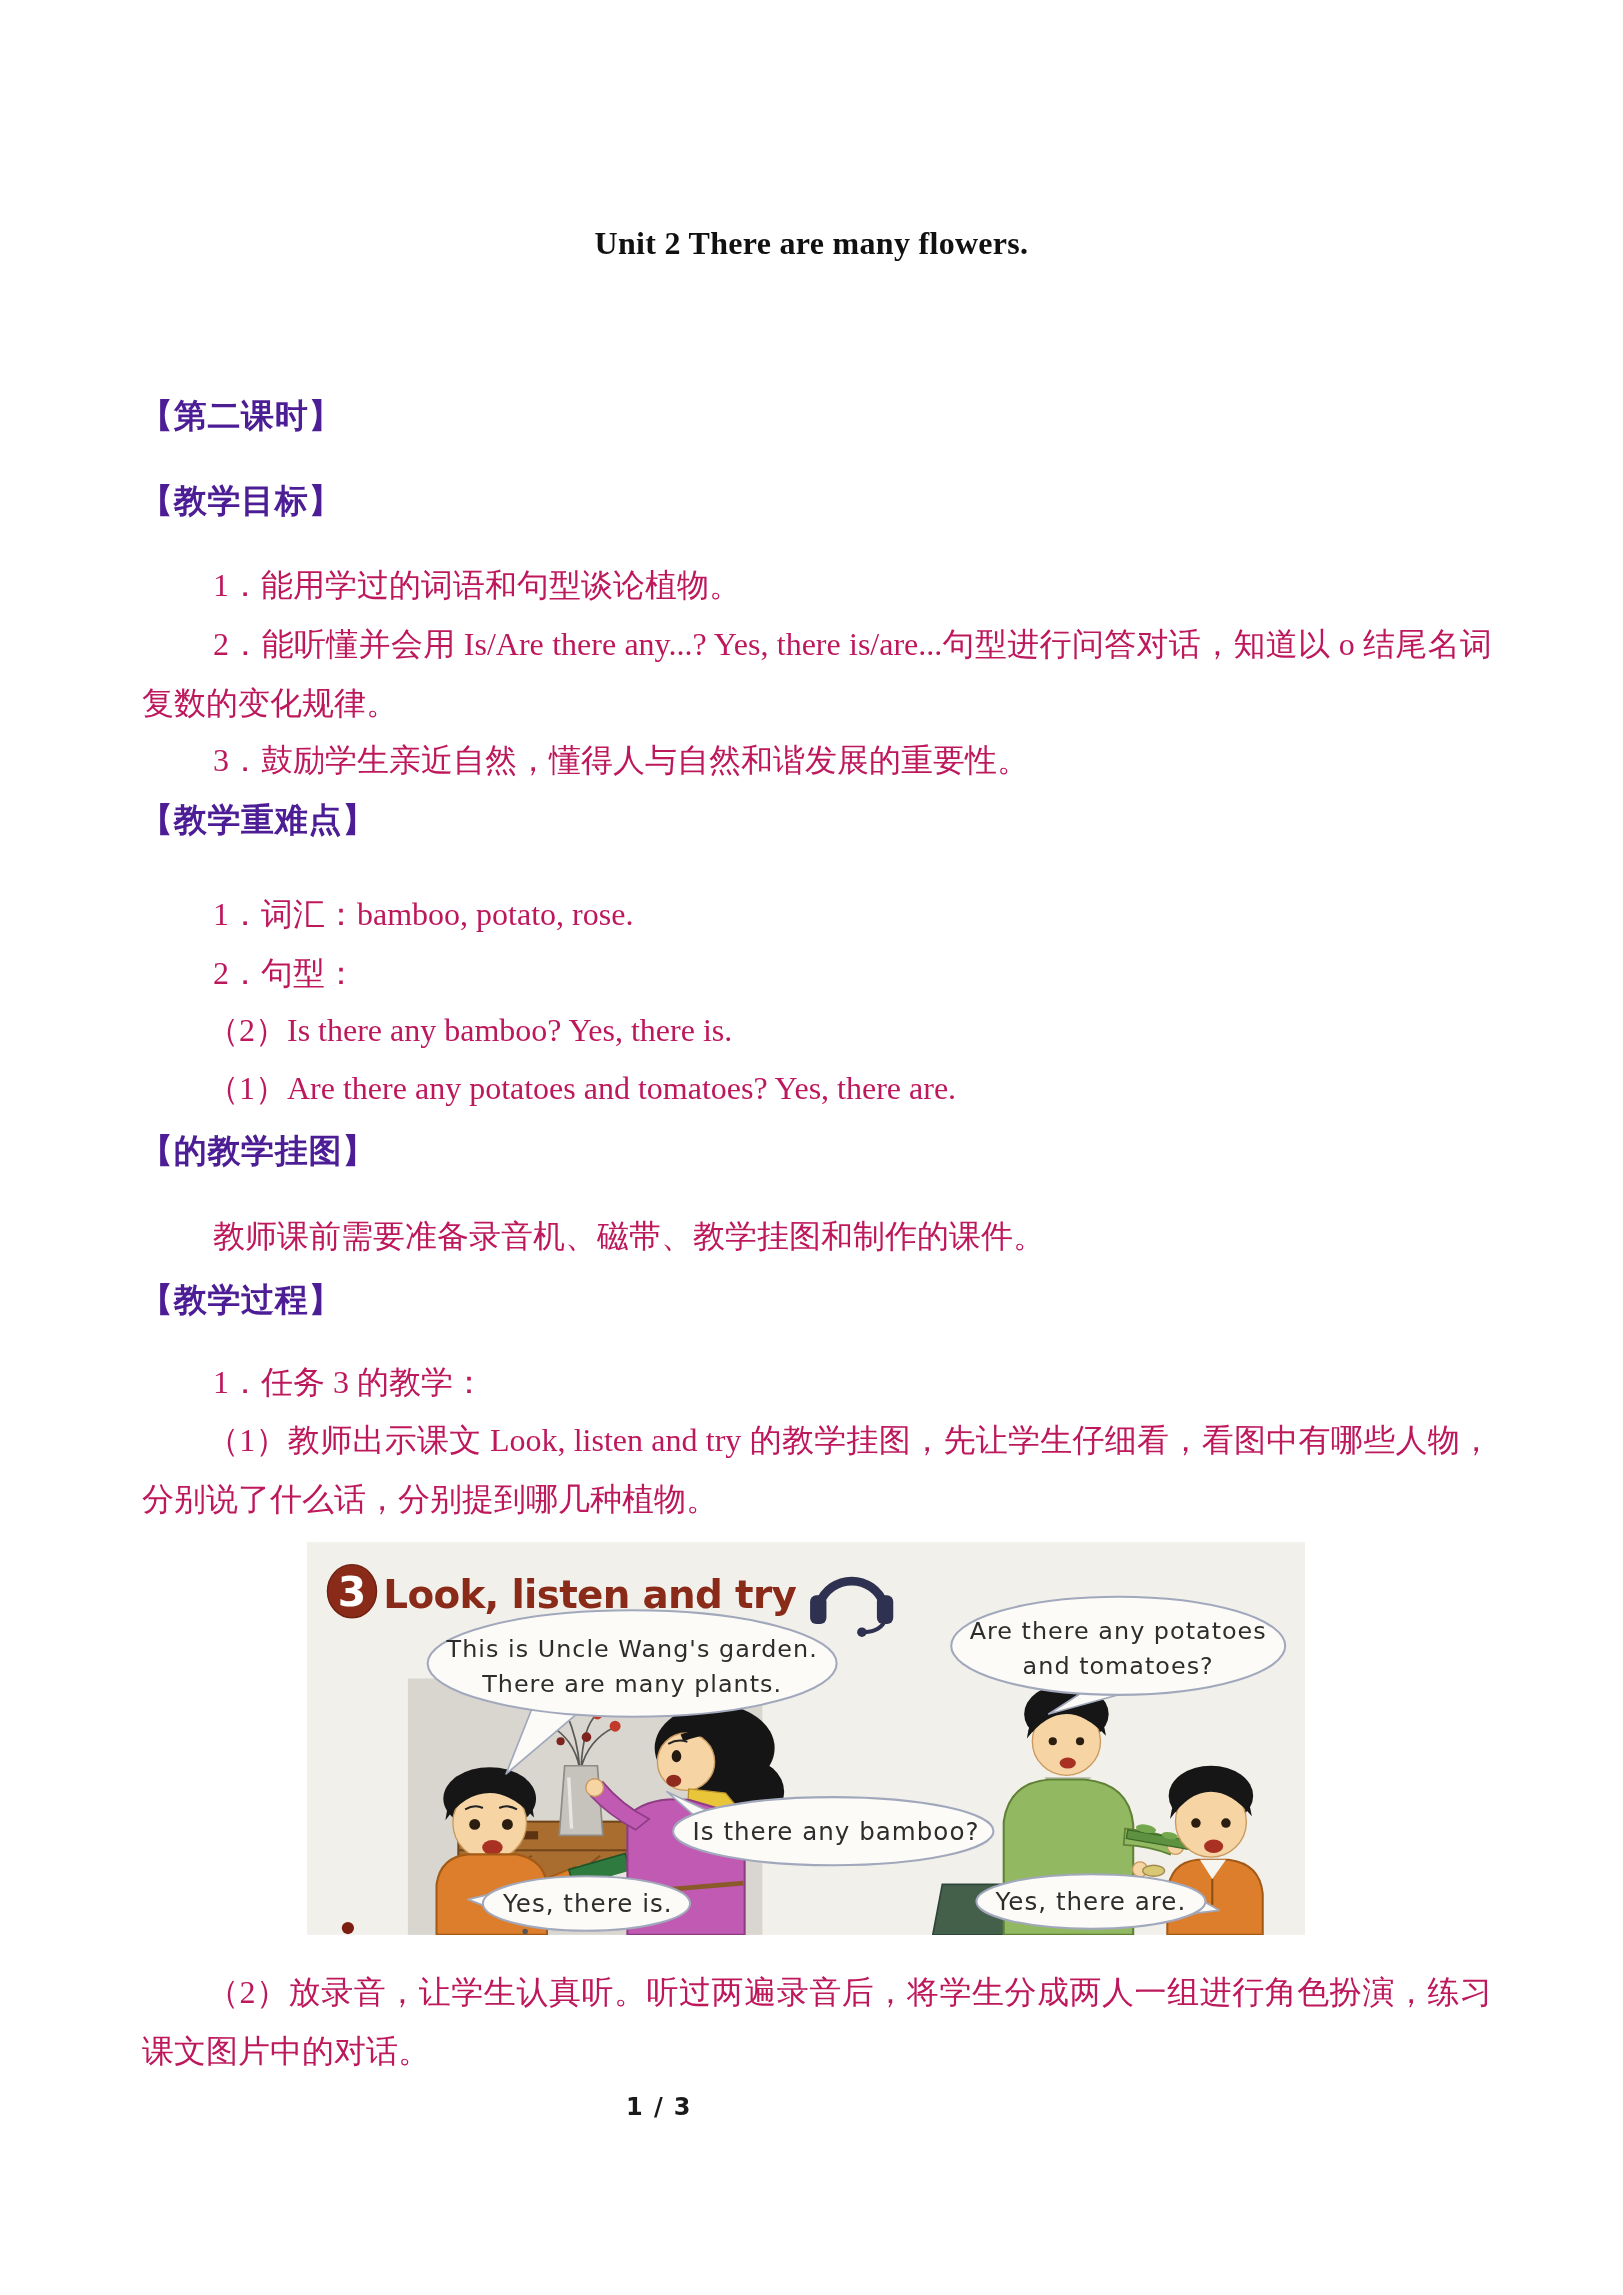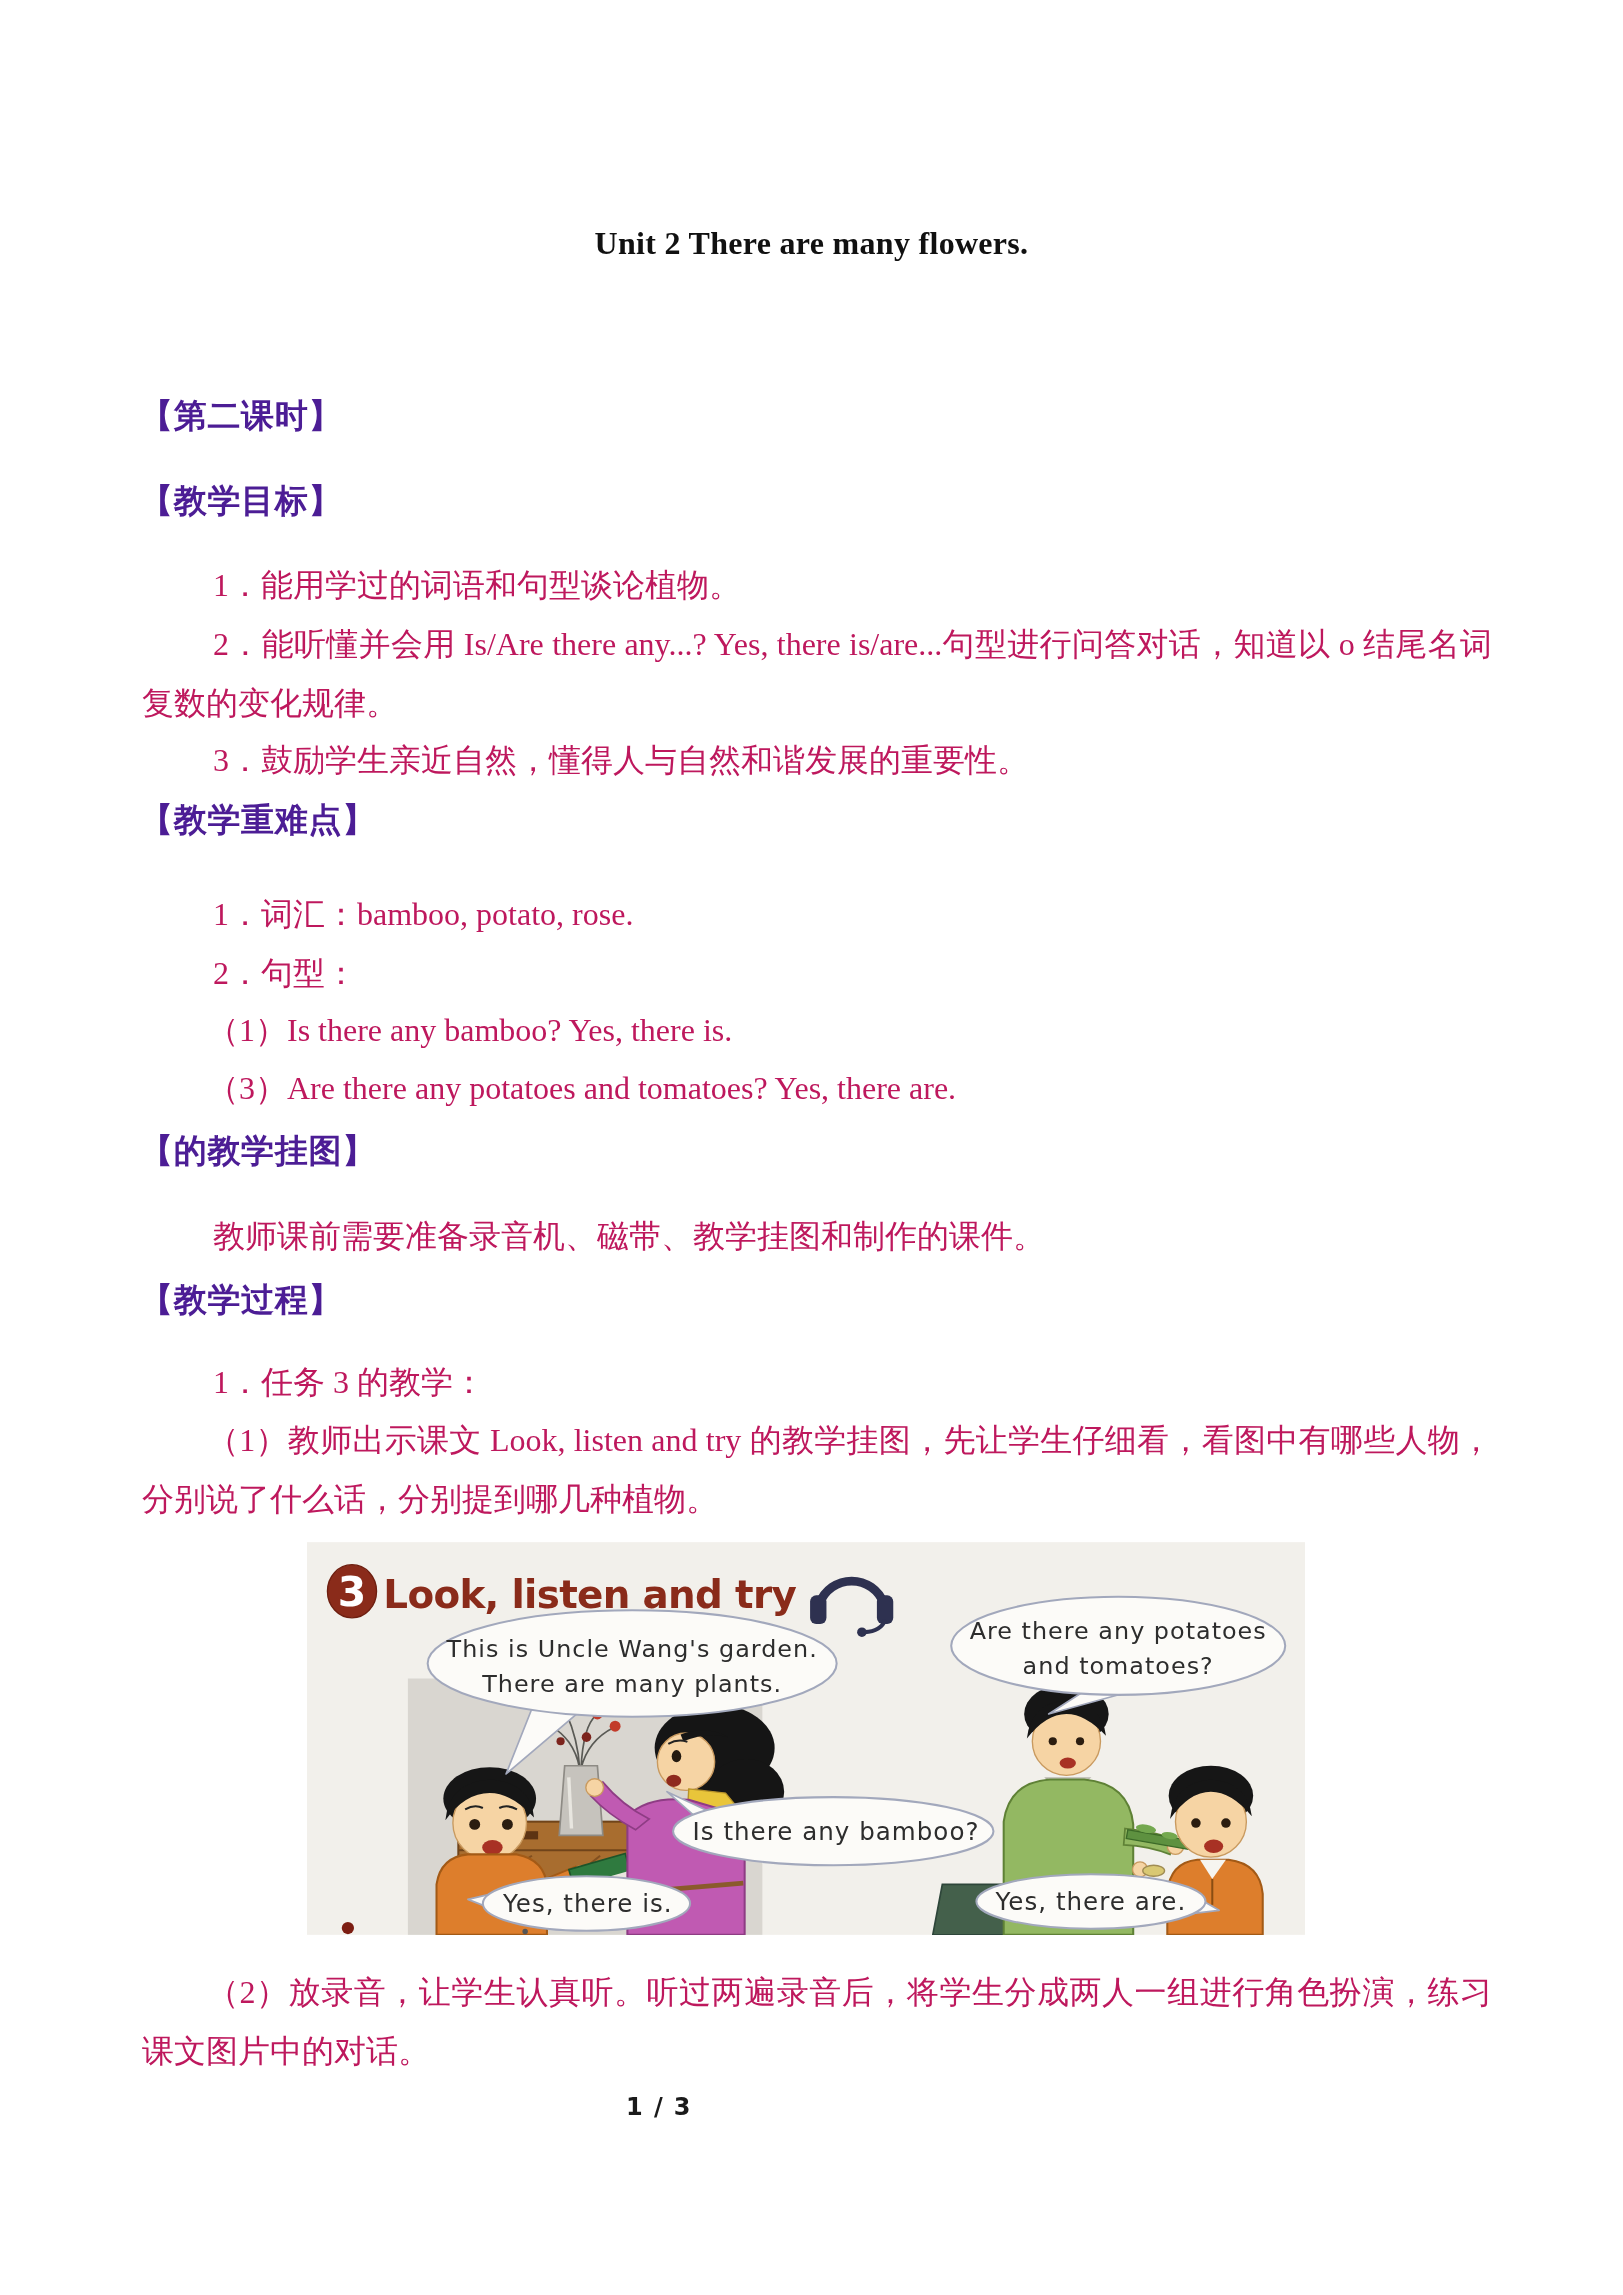--- a/index.html
+++ b/index.html
@@ -56,22 +56,22 @@
 <div class="abs sec-heading" style="top:394px">【第二课时】</div>
 
 <div class="abs sec-heading" style="top:479px">【教学目标】</div>
 <div class="abs para ind-num" style="top:556px">1．能用学过的词语和句型谈论植物。</div>
 <div class="abs para ind-num" style="top:615px">2．能听懂并会用 Is/Are there any...? Yes, there is/are...句型进行问答对话，知道以 o 结尾名词复数的变化规律。</div>
 <div class="abs para ind-num" style="top:731px">3．鼓励学生亲近自然，懂得人与自然和谐发展的重要性。</div>
 
 <div class="abs sec-heading" style="top:798px">【教学重难点】</div>
 <div class="abs para ind-num" style="top:885px">1．词汇：bamboo, potato, rose.</div>
 <div class="abs para ind-num" style="top:944px">2．句型：</div>
-<div class="abs para ind-sub" style="top:1001px">（1）Is there any bamboo? Yes, there is.</div>
-<div class="abs para ind-sub" style="top:1059px">（3）Are there any potatoes and tomatoes? Yes, there are.</div>
+<div class="abs para ind-sub" style="top:1001px">（2）Is there any bamboo? Yes, there is.</div>
+<div class="abs para ind-sub" style="top:1059px">（1）Are there any potatoes and tomatoes? Yes, there are.</div>
 
 <div class="abs sec-heading" style="top:1129px">【的教学挂图】</div>
 <div class="abs para ind-num" style="top:1207px">教师课前需要准备录音机、磁带、教学挂图和制作的课件。</div>
 
 <div class="abs sec-heading" style="top:1278px">【教学过程】</div>
 <div class="abs para ind-num" style="top:1353px">1．任务 3 的教学：</div>
 <div class="abs para ind-sub" style="top:1411px">（1）教师出示课文 Look, listen and try 的教学挂图，先让学生仔细看，看图中有哪些人物，分别说了什么话，分别提到哪几种植物。</div>
 
 <div class="abs illustration">
   <svg viewBox="0 0 1464 576" xmlns="http://www.w3.org/2000/svg">

